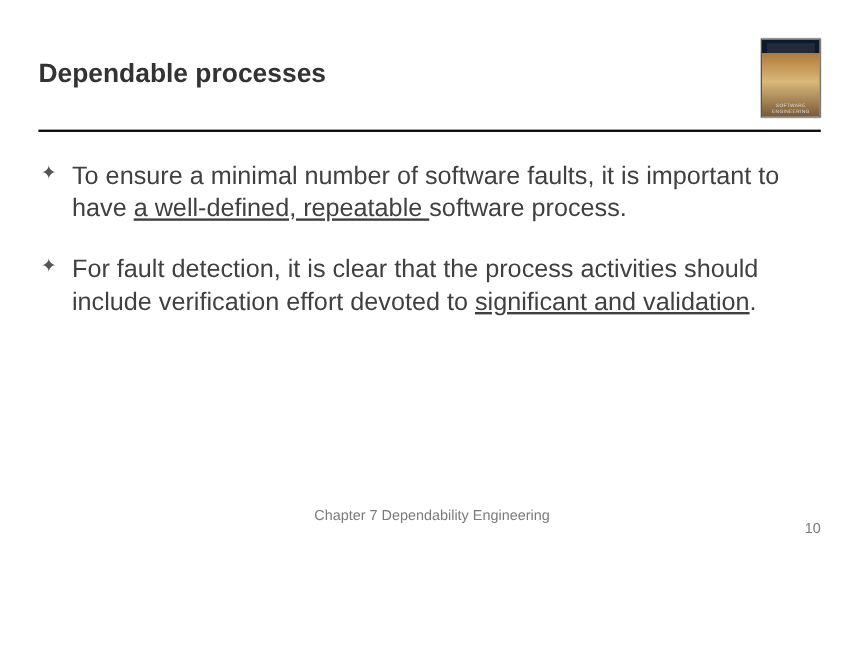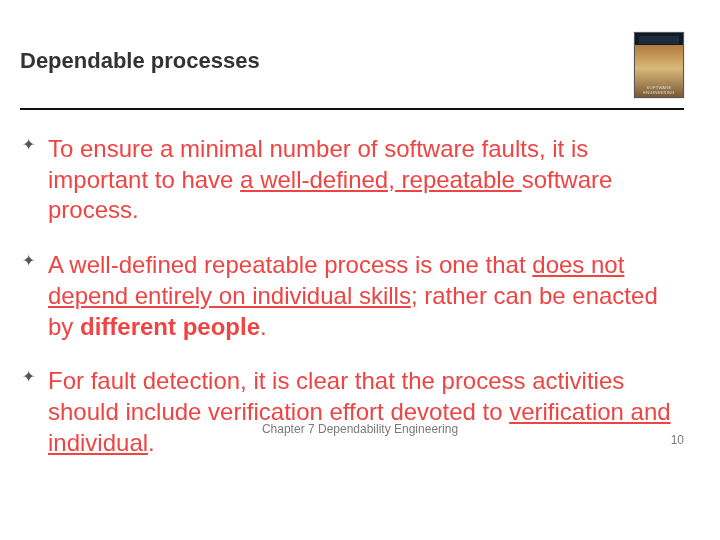--- a/index.html
+++ b/index.html
@@ -10,21 +10,21 @@
     background: #ffffff;
     font-family: Arial, Helvetica, sans-serif;
     color: #3a3a3a;
     position: relative;
     overflow: hidden;
   }
   .slide {
     box-sizing: border-box;
     width: 720px;
     height: 436px;
-    padding: 32px 36px 0 20px;
+    padding: 32px 36px 0 32px;
     position: relative;
   }
   .header-row {
     display: flex;
     align-items: flex-start;
     justify-content: space-between;
   }
   .title {
     font-size: 22px;
     font-weight: bold;
@@ -65,24 +65,24 @@
     margin: 10px 0 24px 0;
   }
   .bullets {
     list-style: none;
     padding: 0;
     margin: 0;
   }
   .bullets > li {
     position: relative;
     padding-left: 28px;
-    font-size: 24px;
+    font-size: 21px;
     line-height: 1.28;
     margin-bottom: 24px;
-    color: #ef4444;
+    color: #404040;
   }
   .bullets > li::before {
     content: "\2726"; 
     position: absolute;
     left: 2px;
     top: 1px;
     font-size: 16px;
     color: #555;
   }
   .u { text-decoration: underline; }
@@ -118,24 +118,21 @@
     </div>
   </div>
 
   <hr class="hr">
 
   <ul class="bullets">
     <li>
       <span>To ensure a minimal number of software faults, it is important to have </span><span class="u">a well-defined, repeatable </span><span>software process.</span>
     </li>
     <li>
-      <span>A well-defined repeatable process is one that </span><span class="u">does not depend entirely on individual skills</span><span>; rather can be enacted by </span><span class="b">different people</span><span>.</span>
-    </li>
-    <li>
-      <span>For fault detection, it is clear that the process activities should include verification effort devoted to </span><span class="u">verification and individual</span><span>.</span>
+      <span>For fault detection, it is clear that the process activities should include verification effort devoted to </span><span class="u">significant and validation</span><span>.</span>
     </li>
   </ul>
 
   <div class="footer">
     <span class="footer-center">Chapter 7 Dependability Engineering</span>
     <span class="footer-right">10</span>
   </div>
 
 </div>
 

